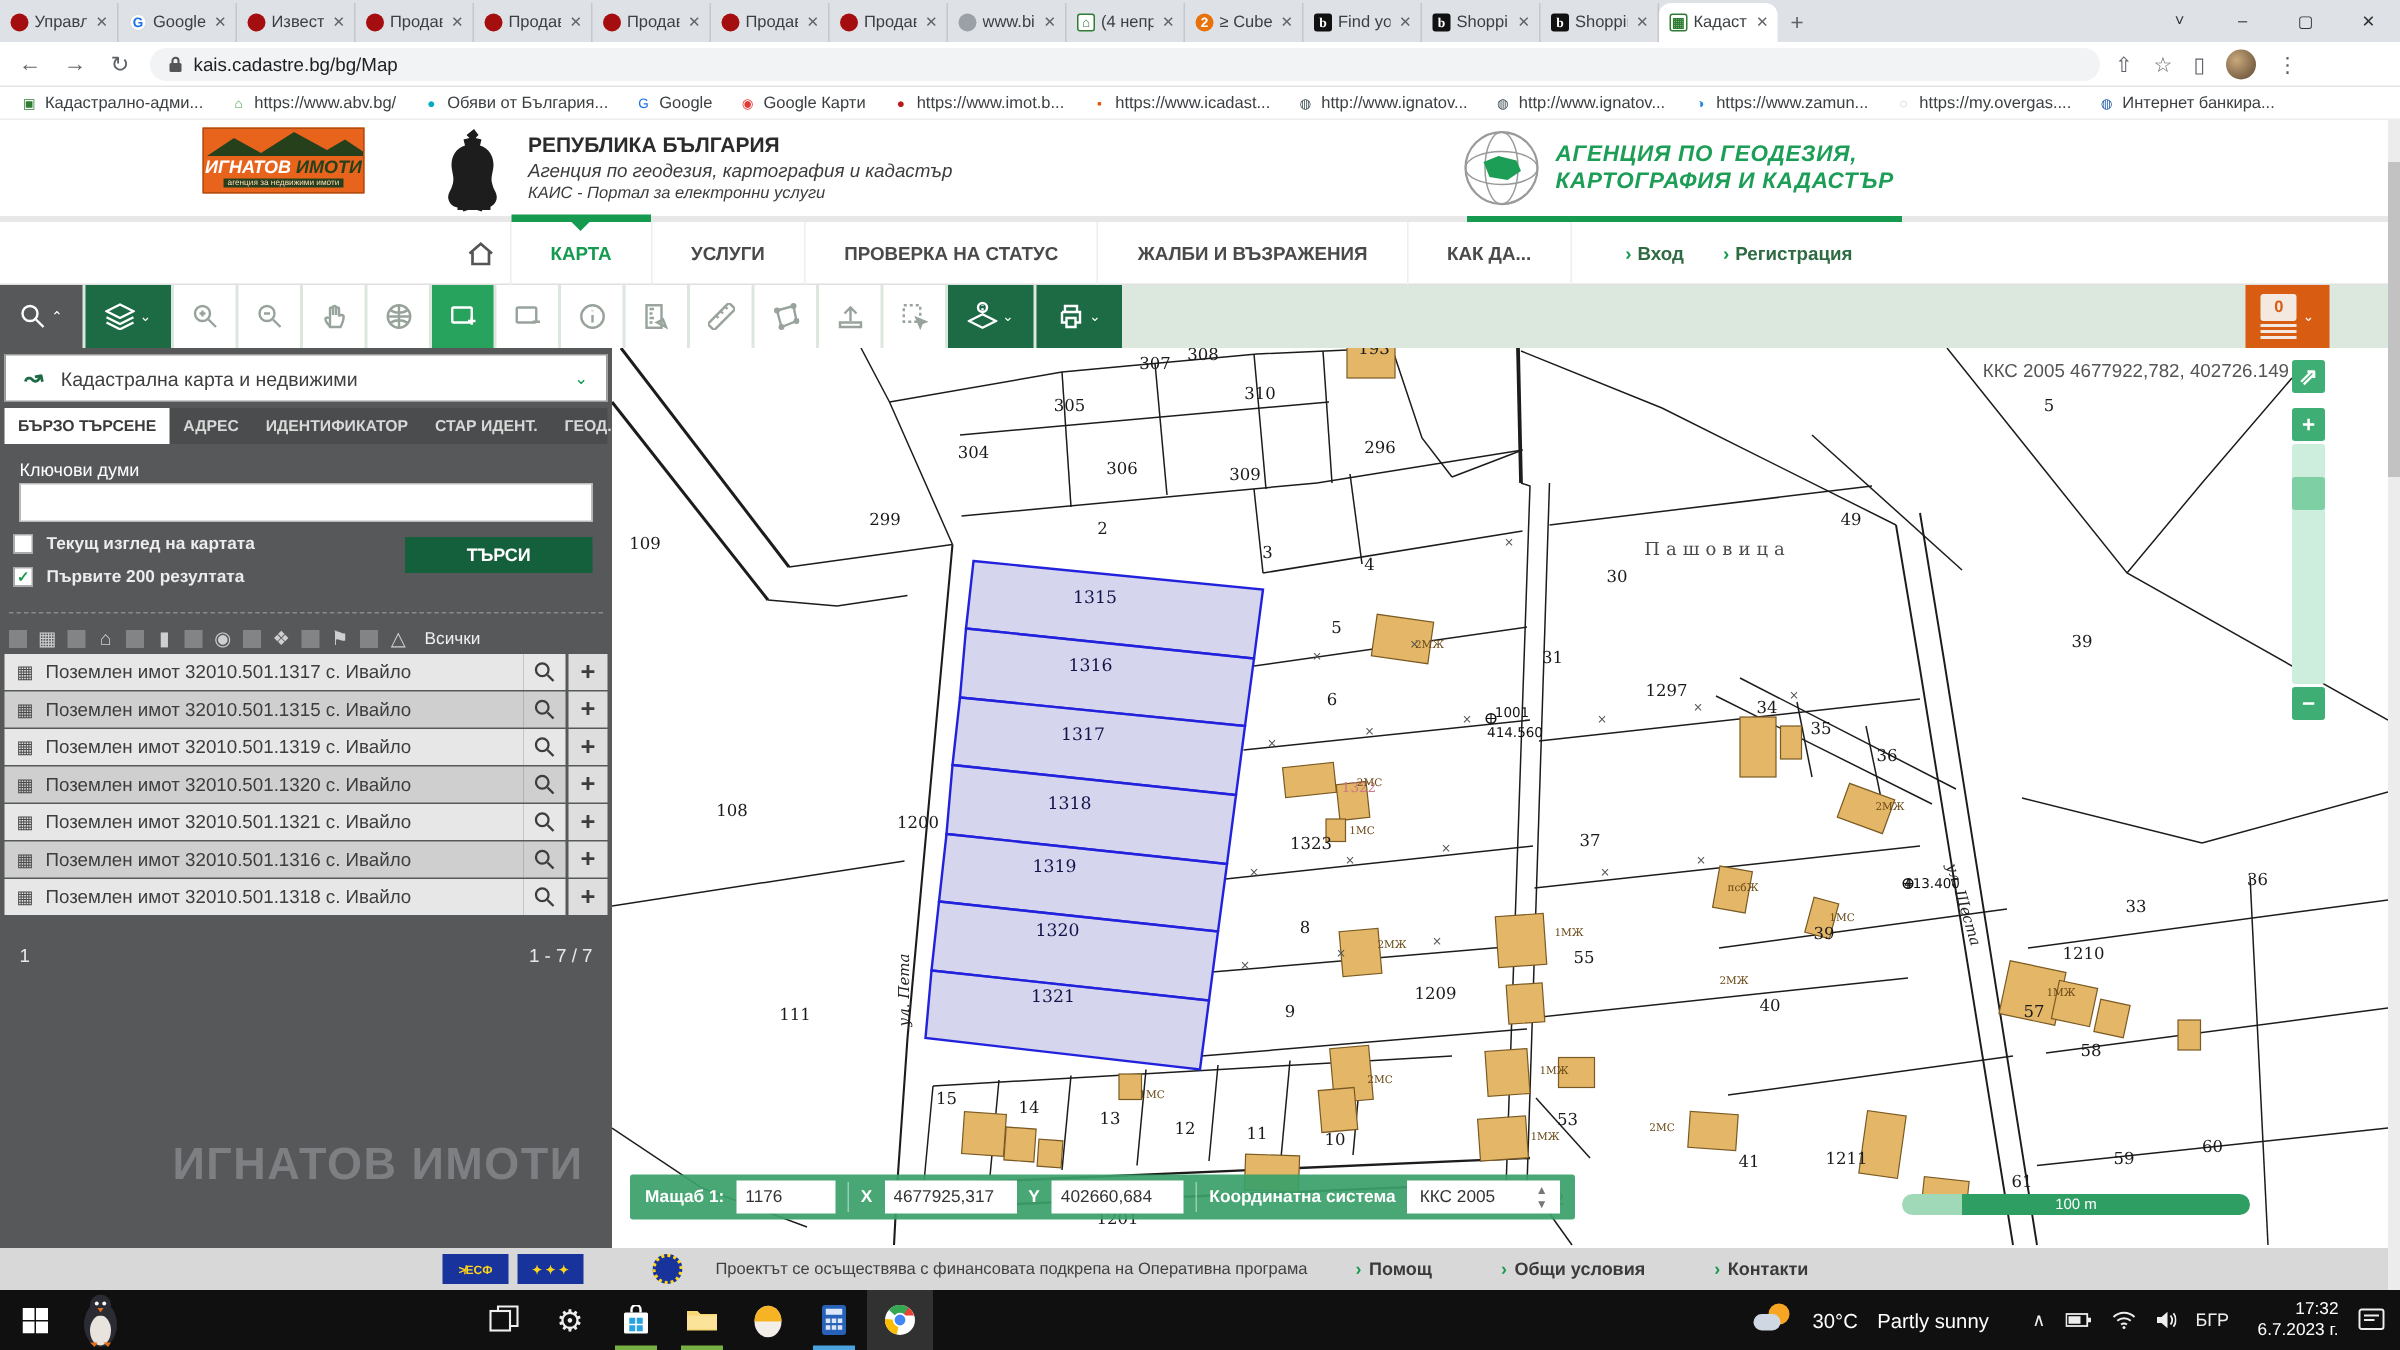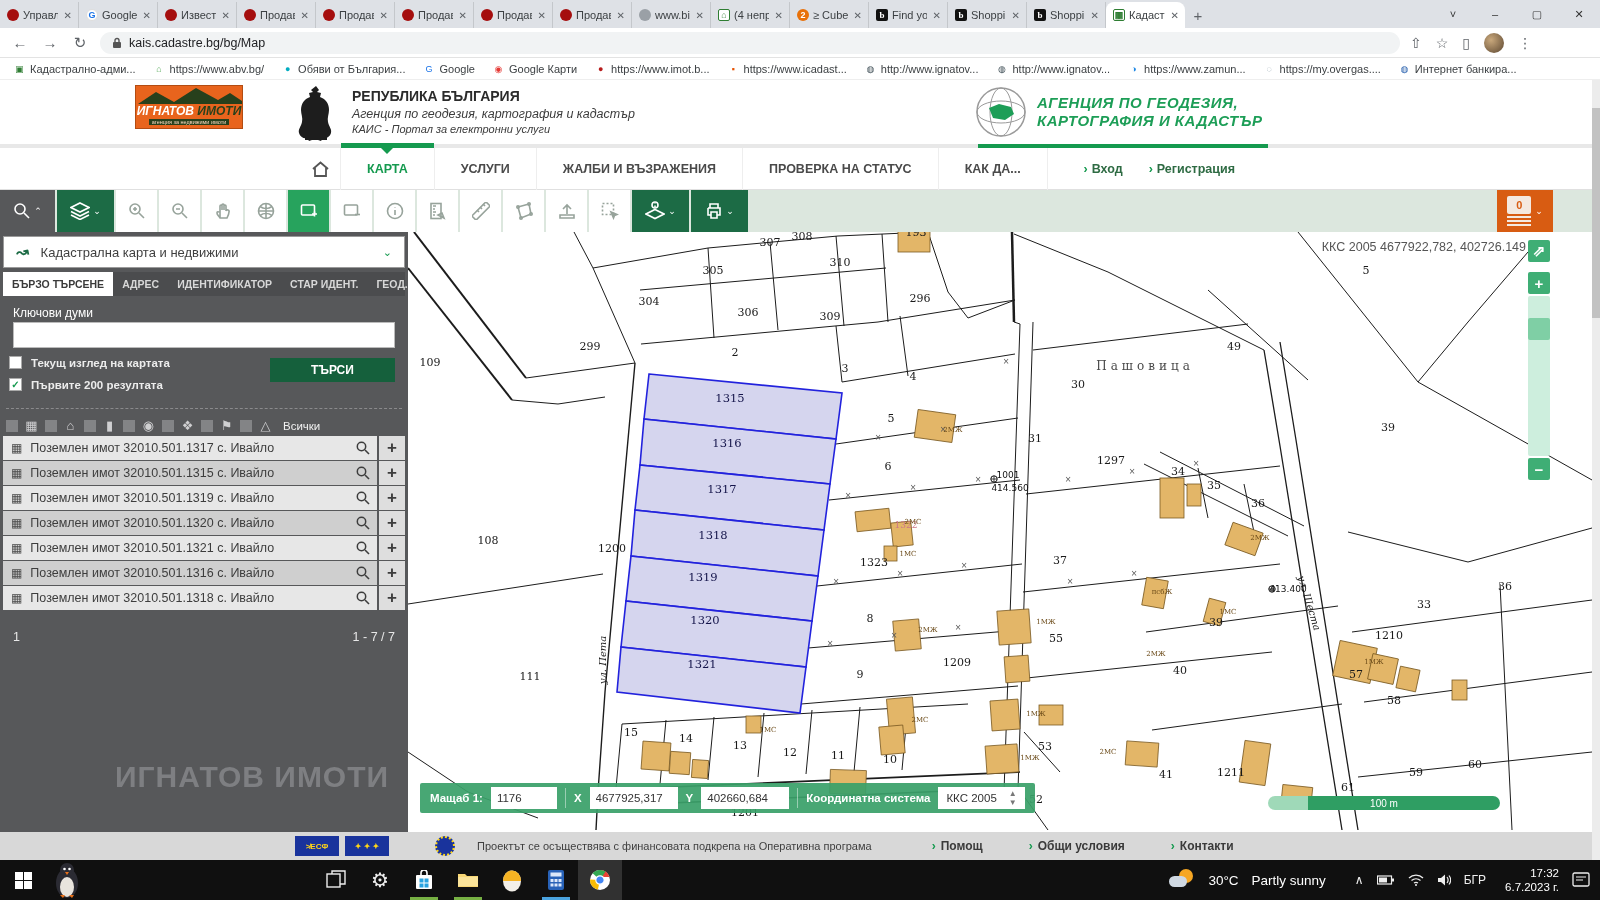--- a/index.html
+++ b/index.html
@@ -124,30 +124,30 @@
   text.cross{font:8px "DejaVu Sans",sans-serif;fill:#555;}
   polygon.selp{fill:rgba(178,178,224,.55);stroke:#2222dd;stroke-width:1.6;}
   #coordreadout{position:absolute;right:66px;top:8px;font-size:12.5px;color:#555;}
   .zbtn{position:absolute;left:1120px;width:22px;height:22px;background:#3fae75;color:#fff;display:flex;align-items:center;justify-content:center;font-size:15px;font-weight:bold;border-radius:2px;}
   #ztrack{position:absolute;left:1120px;top:64px;width:22px;height:160px;background:#cdeedd;border-radius:2px;}
   #zthumb{position:absolute;left:0;top:22px;width:22px;height:22px;background:#7fcfa5;border-radius:2px;}
   #mapstatus{position:absolute;left:12px;top:551px;height:30px;background:rgba(58,160,105,.93);display:flex;align-items:center;gap:8px;padding:0 10px;border-radius:2px;}
   #mapstatus .msl{font-size:11.5px;font-weight:bold;color:#fff;white-space:nowrap;}
   #mapstatus input{height:22px;border:none;background:#fff;font-size:11.5px;color:#333;padding:0 6px;}
   #mapstatus .sep{width:1px;height:20px;background:rgba(255,255,255,.45);}
-  #mssel{height:22px;background:#fff;font-size:11.5px;color:#333;display:flex;align-items:center;gap:12px;padding:0 8px;}
+  #mssel{height:22px;background:#fff;font-size:11.5px;color:#333;display:flex;align-items:center;gap:27px;padding:0 8px;}
   #mssel .sc{font-size:8px;color:#777;}
   #scalebar{position:absolute;left:860px;top:564px;width:232px;height:14px;border-radius:7px;background:linear-gradient(to right,#9fd9b8 0 40px,#2f9e63 40px);display:flex;align-items:center;justify-content:center;font-size:10px;color:#fff;}
 
   
   #pagefooter{position:absolute;left:0;top:832px;width:1600px;height:28px;background:#d8d8d8;display:flex;align-items:center;}
   .flag{width:44px;height:20px;background:#19339c;margin-right:6px;display:flex;align-items:center;justify-content:center;color:#ffd617;font-size:8px;font-weight:bold;}
   #eudots{width:20px;height:20px;border-radius:50%;border:2px dotted #ffd617;background:#19339c;margin:0 8px 0 40px;}
   #prjtext{font-size:11px;color:#3f3f3f;margin-left:14px;}
-  #flinks{display:flex;gap:46px;margin-left:60px;font-size:12px;font-weight:bold;color:#3a3a3a;}
+  #flinks{display:flex;gap:46px;margin-left:32px;font-size:12px;font-weight:bold;color:#3a3a3a;}
   #flinks .arr{color:#159a4f;margin-right:5px;}
 
   
   #taskbar{position:absolute;left:0;top:860px;width:1600px;height:40px;background:#101010;display:flex;align-items:center;color:#fff;}
   #startbtn{width:46px;height:40px;display:flex;align-items:center;justify-content:center;}
   #tsearch{width:232px;height:32px;background:#fff;border:1px solid #888;display:flex;align-items:center;gap:8px;padding:0 10px;color:#555;}
   #tsearch .ph{font-size:12.5px;color:#444;}
   #penguin{width:34px;height:38px;margin-left:4px;position:relative;}
   .tapp{width:44px;height:40px;display:flex;align-items:center;justify-content:center;position:relative;}
   .tapp.hl{background:rgba(255,255,255,.14);}
@@ -366,24 +366,24 @@
     </div>
     <div id="navitems" style="display:flex;height:42px;">
         <div class="nav-item active">
           <div class="marker"></div>
           <span>КАРТА</span>
         </div>
         <div class="nav-item">
           <span>УСЛУГИ</span>
         </div>
         <div class="nav-item">
+          <span>ПРОВЕРКА НА СТАТУС</span>
+        </div>
+        <div class="nav-item">
           <span>ЖАЛБИ И ВЪЗРАЖЕНИЯ</span>
-        </div>
-        <div class="nav-item">
-          <span>ПРОВЕРКА НА СТАТУС</span>
         </div>
         <div class="nav-item">
           <span>КАК ДА...</span>
         </div>
       </div>
     <div id="auth">
       <span><span class="arr">›</span><span>Вход</span></span>
       <span><span class="arr">›</span><span>Регистрация</span></span>
     </div>
   </div>

